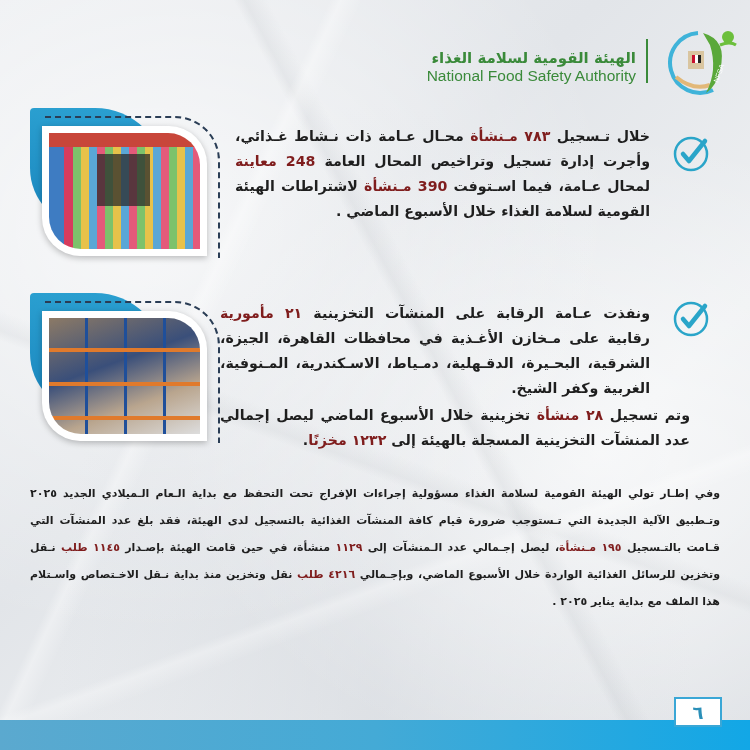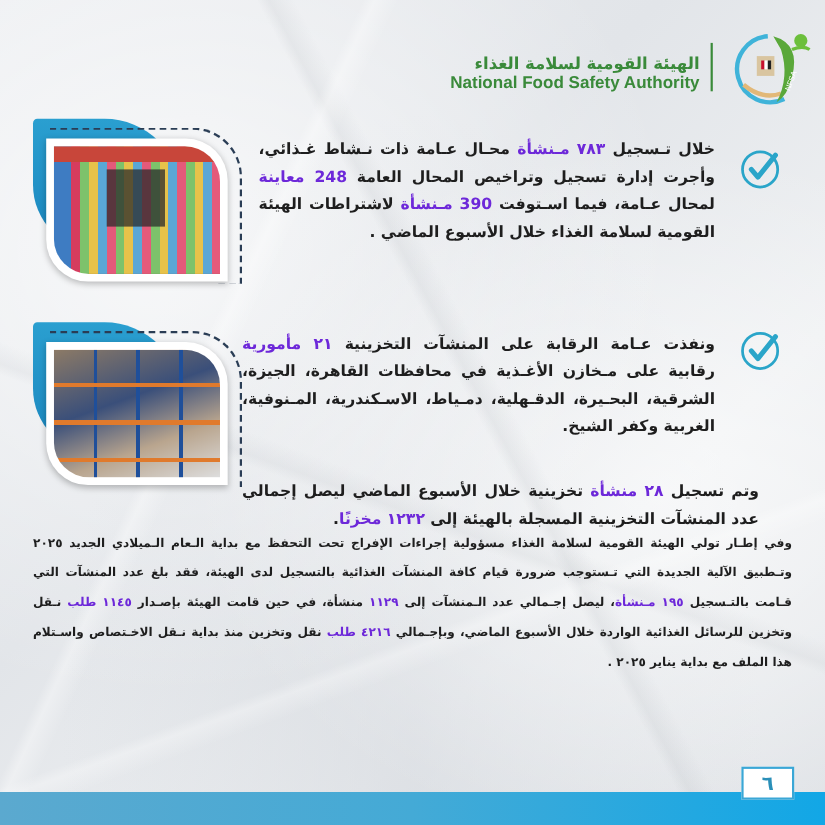--- a/index.html
+++ b/index.html
@@ -32,21 +32,20 @@
     }
     .org-names { text-align: right; }
     .org-ar {
       color: #3a8a3a; font-size: 15px; font-weight: bold; direction: rtl;
       line-height: 18px;
       margin-top: 11px;
     }
     .org-en {
       color: #3a8a3a; font-size: 15.5px; line-height: 18px;
       font-family: "Liberation Sans", sans-serif;
-      font-weight: bold;
     }
     .divider-v { width: 2px; height: 44px; background: #3a8a3a; }
     .logo { width: 80px; height: 72px; position: relative; }
 
     
     .img-card {
       position: absolute; width: 190px; height: 150px;
     }
     .img-card .blue-back {
       position: absolute; left: 0; top: 0; width: 135px; height: 120px;
@@ -90,24 +89,24 @@
     
     .check {
       position: absolute; width: 40px; height: 40px;
     }
 
     
     .para {
       position: absolute; direction: rtl; text-align: justify;
       font-size: 14.2px; line-height: 25px; font-weight: bold; color: #1e1e1e;
     }
-    .para .hl { color: #6d28d9; }
+    .para .hl { color: #7f1d1d; }
     .para1 { right: 100px; top: 124px; width: 415px; }
     .para2 { right: 100px; top: 301px; width: 430px; }
-    .para2b { right: 60px; top: 403px; width: 470px; margin-top: 32px; }
+    .para2b { right: 60px; top: 403px; width: 470px; }
     .para3 { right: 30px; top: 480px; width: 690px; font-size: 11px; line-height: 27px; }
 
     
     .footer-bar {
       position: absolute; left: 0; right: 0; bottom: 0; height: 30px;
       background: linear-gradient(90deg, #5ba9cf 0%, #44aad6 50%, #12a7e6 100%);
     }
     .page-num {
       position: absolute; right: 28px; bottom: 23px; width: 48px; height: 30px;
       background: #fff; border: 2px solid #3aa7d6;

